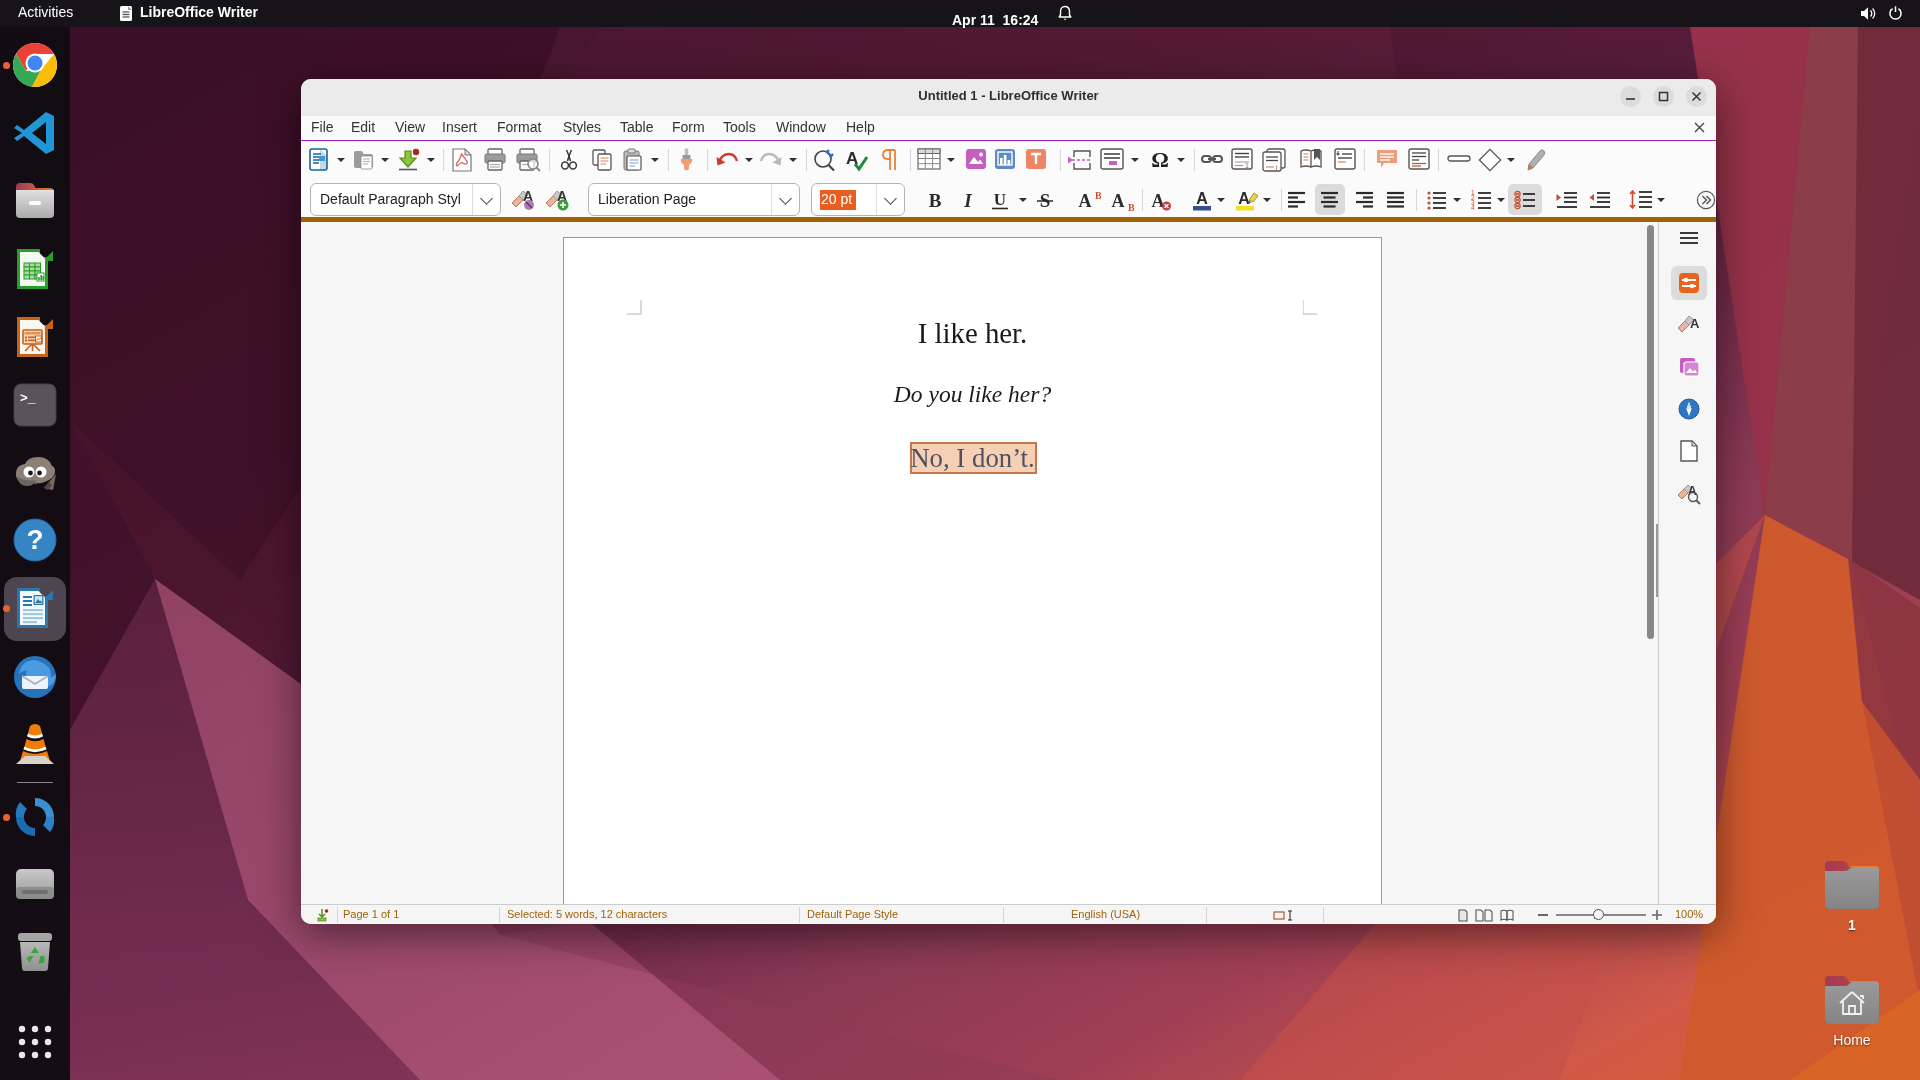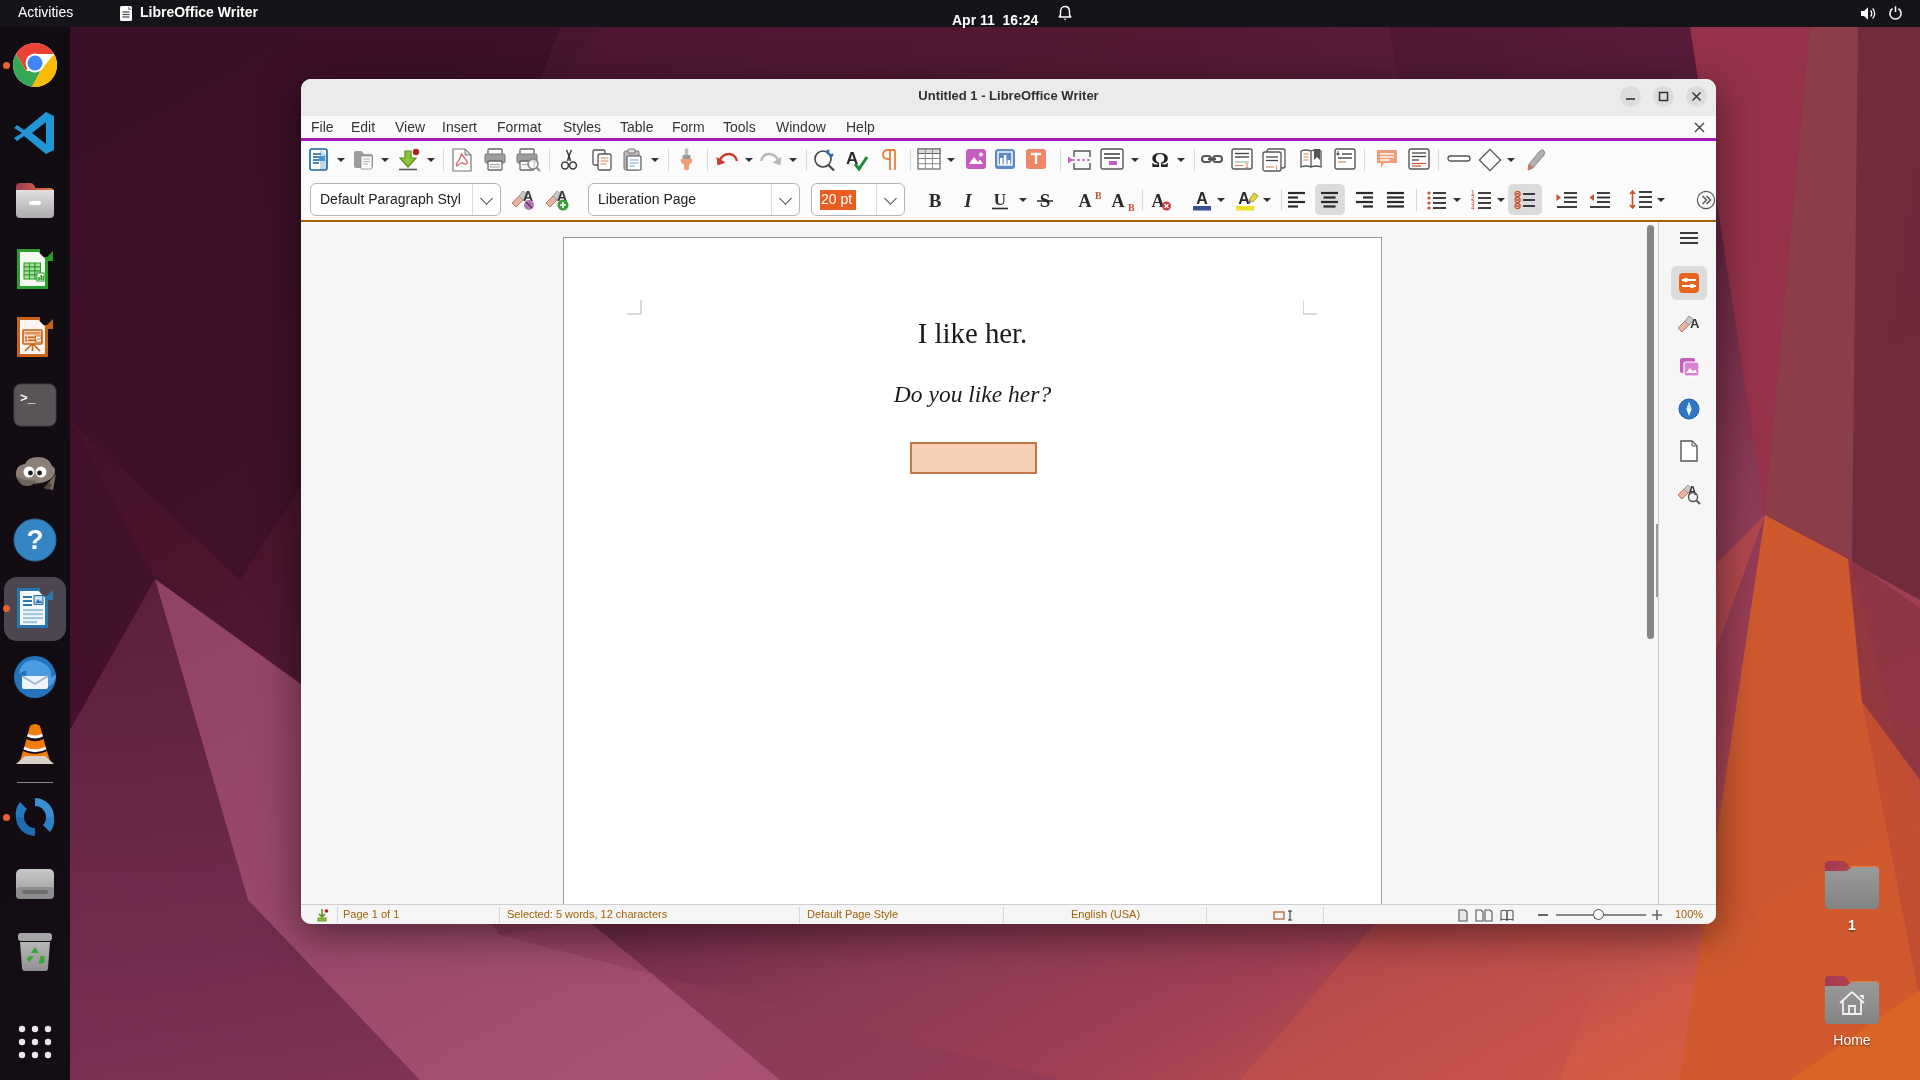--- a/index.html
+++ b/index.html
@@ -5,24 +5,24 @@
 .abs{position:absolute}
 #desk{position:relative;width:1920px;height:1080px;background:#5a1f3e}
 #topbar{position:absolute;left:0;top:0;width:1920px;height:27px;background:#161418;color:#fff;z-index:30}
 #dock{position:absolute;left:0;top:27px;width:70px;height:1053px;background:rgba(15,12,17,0.93);z-index:20}
 .di{position:absolute;left:10px;width:50px;height:50px}
 .dot{position:absolute;left:3px;width:7px;height:7px;border-radius:50%;background:#e8642f}
 #win{position:absolute;left:301px;top:79px;width:1415px;height:845px;border-radius:10px;box-shadow:0 10px 40px rgba(0,0,0,.5);z-index:10;background:#f7f7f7}
 #titlebar{position:absolute;left:0;top:0;width:1415px;height:37px;background:#ebebeb;border-radius:10px 10px 0 0}
 #titlebar .t{position:absolute;left:0;right:0;top:9px;text-align:center;font-size:13px;font-weight:bold;color:#2f2f2f}
 .wbtn{position:absolute;top:7px;width:21px;height:21px;border-radius:50%;background:#dcdcdc}
-#menubar{position:absolute;left:0;top:37px;width:1415px;height:25px;background:#fafafa;border-bottom:3px solid #a21caf}
+#menubar{position:absolute;left:0;top:37px;width:1415px;height:25px;background:#fafafa;border-bottom:1px solid #a21caf}
 .mi{position:absolute;top:3px;font-size:14px;color:#333}
 #tb1{position:absolute;left:0;top:62px;width:1415px;height:38px;background:#fbfbfb}
-#tb2{position:absolute;left:0;top:100px;width:1415px;height:43px;background:#fbfbfb;border-bottom:2px solid #a16207}
+#tb2{position:absolute;left:0;top:100px;width:1415px;height:43px;background:#fbfbfb;border-bottom:5px solid #a16207}
 .sep1{position:absolute;top:8px;width:1px;height:22px;background:#d8d8d8}
 .icon{position:absolute}
 .dd{position:absolute;width:0;height:0;border-left:4px solid transparent;border-right:4px solid transparent;border-top:4.5px solid #2f2f2f}
 .combo{position:absolute;background:#fff;border:1px solid #b4b4b4;border-radius:6px;height:33px;top:4px}
 .combo .ar{position:absolute;right:0;top:0;width:28px;height:31px;border-left:1px solid #ddd}
 .combo .ctext{position:absolute;left:9px;top:7px;font-size:14px;color:#222;white-space:nowrap;overflow:hidden}
 .chev{position:absolute;width:9px;height:9px;border-right:1.8px solid #444;border-bottom:1.8px solid #444;transform:rotate(45deg)}
 #docarea{position:absolute;left:0;top:143px;width:1357px;height:682px;background:#f6f6f6;overflow:hidden}
 #page{position:absolute;left:262px;top:15px;width:819px;height:667px;background:#fff;border:1px solid #999;border-bottom:none}
 #sbar{position:absolute;left:1357px;top:143px;width:58px;height:682px;background:#f6f6f6;border-left:1px solid #ccc}
@@ -875,20 +875,21 @@
         <div id="page"></div>
         <svg class="abs" style="left:326px;top:78px" width="15" height="15">
           <path d="M14 0 L14 14 L0 14" fill="none" stroke="#b5b5b5" stroke-width="1"></path>
         </svg>
         <svg class="abs" style="left:1002px;top:78px" width="15" height="15">
           <path d="M0 0 L0 14 L14 14" fill="none" stroke="#b5b5b5" stroke-width="1"></path>
         </svg>
         <div class="abs" style="left:262px;top:159px;width:819px;text-align:center;font-family:'Liberation Serif',serif;font-size:23.5px;font-style:italic;color:#1a1a1a">Do you like her?</div>
         <div class="abs" style="left:262px;top:95px;width:819px;text-align:center;font-family:'Liberation Serif',serif;font-size:28.8px;color:#1a1a1a">I like her.</div>
         <div class="abs" style="left:609px;top:220px;width:127px;height:32px;background:#f5d0b4;border:2px solid #c4774a"></div>
+        <div class="abs" style="left:262px;top:221px;width:819px;text-align:center;font-family:'Liberation Serif',serif;font-size:26.8px;color:#50505e">No, I don’t.</div>
         <div class="abs" style="left:1346px;top:3px;width:7px;height:414px;background:#878787;border-radius:4px"></div>
         <div class="abs" style="left:1355px;top:302px;width:8px;height:73px;background:#9a9a9a"></div>
         <svg class="abs" style="left:1356px;top:331px" width="7" height="12">
           <polygon points="1,1 6,6 1,11" fill="#f0f0f0"></polygon>
         </svg>
       </div>
       <div id="sbar">
         <div class="abs" style="left:18px;top:4px;width:24px;height:24px">
           <svg width="24" height="24" viewBox="0 0 24 24">
             <g stroke="#3a3a3a" stroke-width="2">

